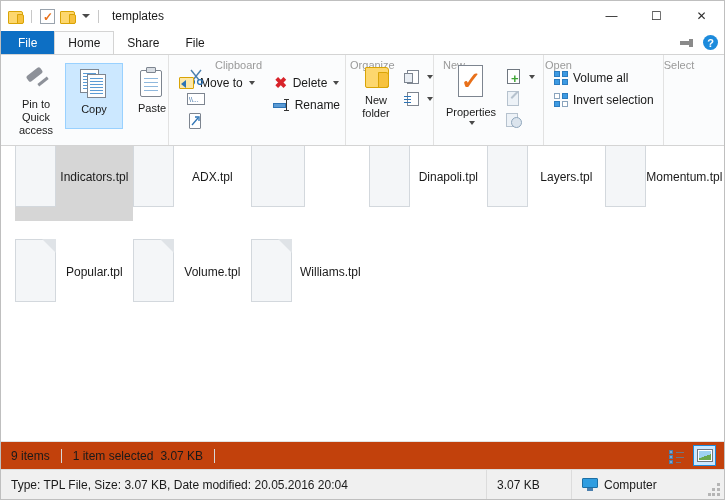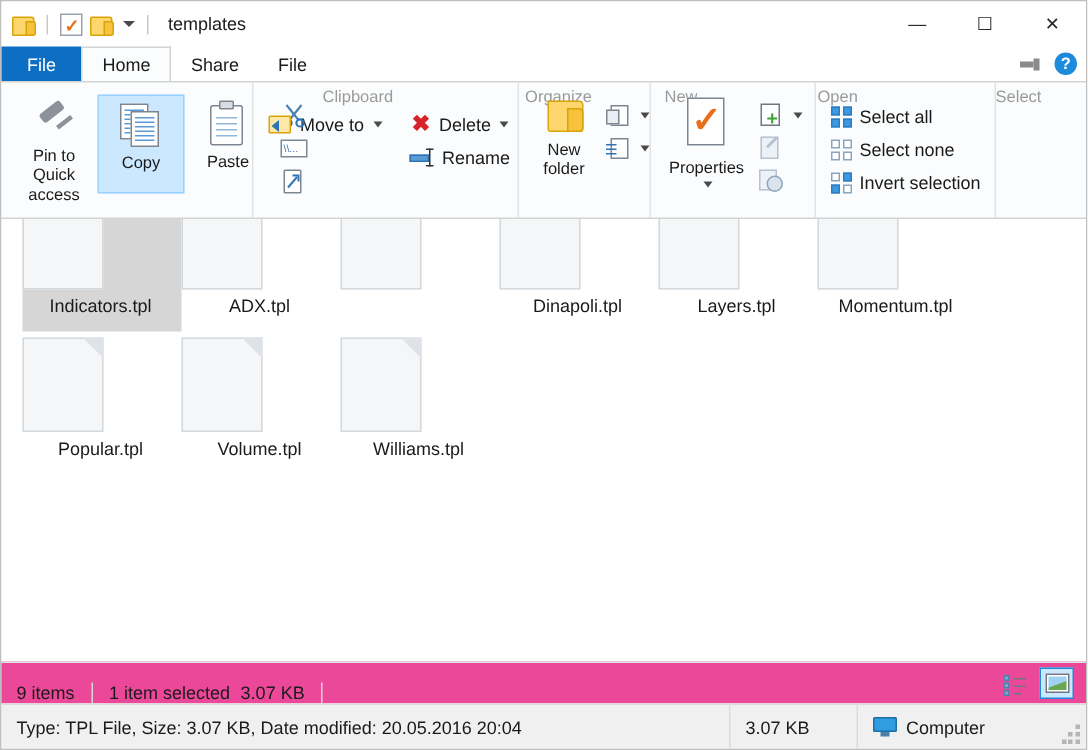--- a/index.html
+++ b/index.html
@@ -326,22 +326,22 @@
     background: #fff;
     position: relative;
     overflow: hidden;
     padding-left: 14px;
   }
   .filegrid {
     display: flex; flex-wrap: wrap;
     margin-top: -20px;
   }
   .fileitem {
-    width: 106px; height: 95px;
-    display: flex; flex-direction: column; align-items: flex-start;
+    width: 118px; height: 95px;
+    display: flex; flex-direction: row; align-items: center;
     padding-top: 4px;
   }
   .fileitem.selected { background: #d6d6d6; }
   .fileicon {
     width: 54px; height: 63px;
     background: #f4f6f8;
     border: 1px solid #d3d8dd;
     position: relative;
   }
   .fileicon .fold {
@@ -356,24 +356,24 @@
     text-align: center;
     width: 104px;
     line-height: 15px;
     word-break: break-all;
   }
 
   
   .statusbar {
     height: 28px; min-height: 28px;
     border-top: 1px solid #e2e2e2;
-    display: flex; align-items: flex-end;
+    display: flex; align-items: center;
     padding-left: 10px;
     font-size: 12px; color: #1a1a1a;
-    background: #ec4899;
+    background: #c2410c;
     position: relative;
   }
   .sb-sep { width: 1px; height: 14px; background: #d7d7d7; margin: 0 11px; }
   .viewtoggles {
     position: absolute; right: 8px; top: 3px;
     display: flex; gap: 5px; align-items: center;
   }
   .vbtn {
     width: 23px; height: 21px;
     display: flex; align-items: center; justify-content: center;
@@ -624,30 +624,21 @@
     <div class="rgroup" style="width:120px;">
       <div class="rgroup-body" style="padding-top:8px;">
         <div class="smallcol" style="padding-top:0;">
           <div class="smallbtn">
             <span class="sq4">
               <s class="a on"></s>
                 <s class="b on"></s>
                 <s class="c on"></s>
                 <s class="d on"></s>
             </span>
-            <span>Select all</span>
-          </div>
-          <div class="smallbtn">
-            <span class="sq4">
-              <s class="a"></s>
-                <s class="b"></s>
-                <s class="c"></s>
-                <s class="d"></s>
-            </span>
-            <span>Select none</span>
+            <span>Volume all</span>
           </div>
           <div class="smallbtn">
             <span class="sq4">
               <s class="a"></s>
                 <s class="b on"></s>
                 <s class="c on"></s>
                 <s class="d"></s>
             </span>
             <span>Invert selection</span>
           </div>

